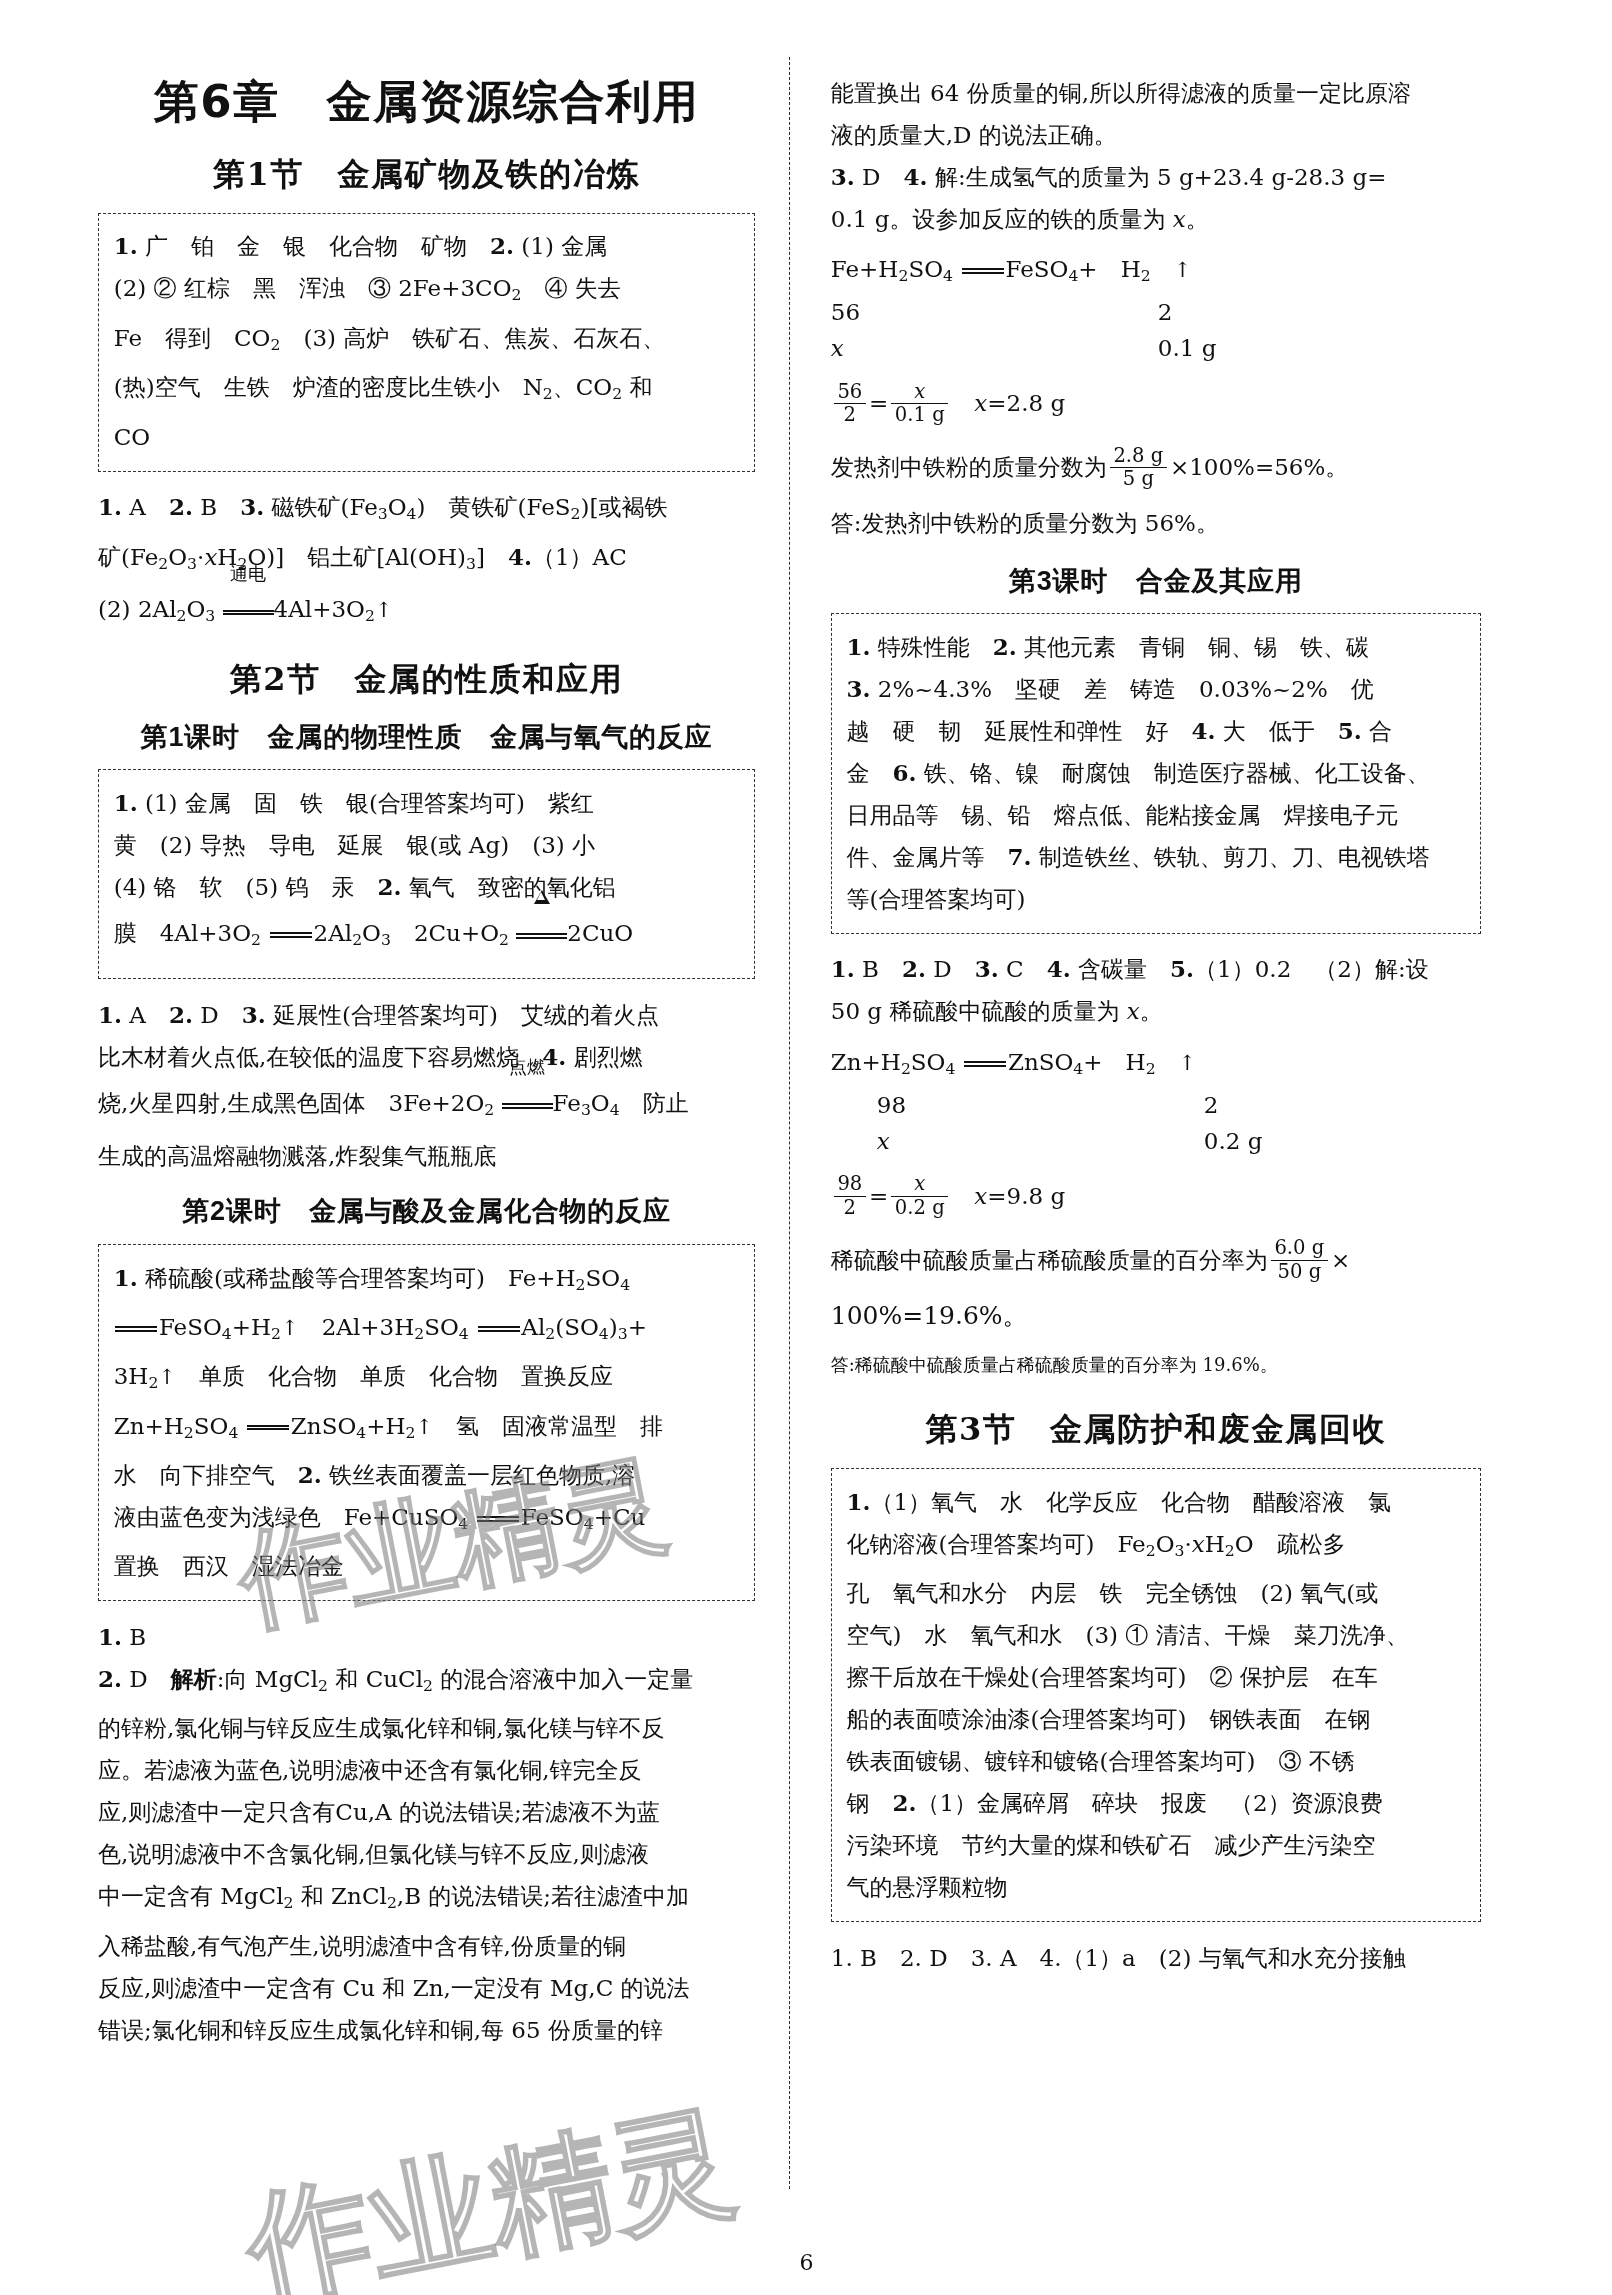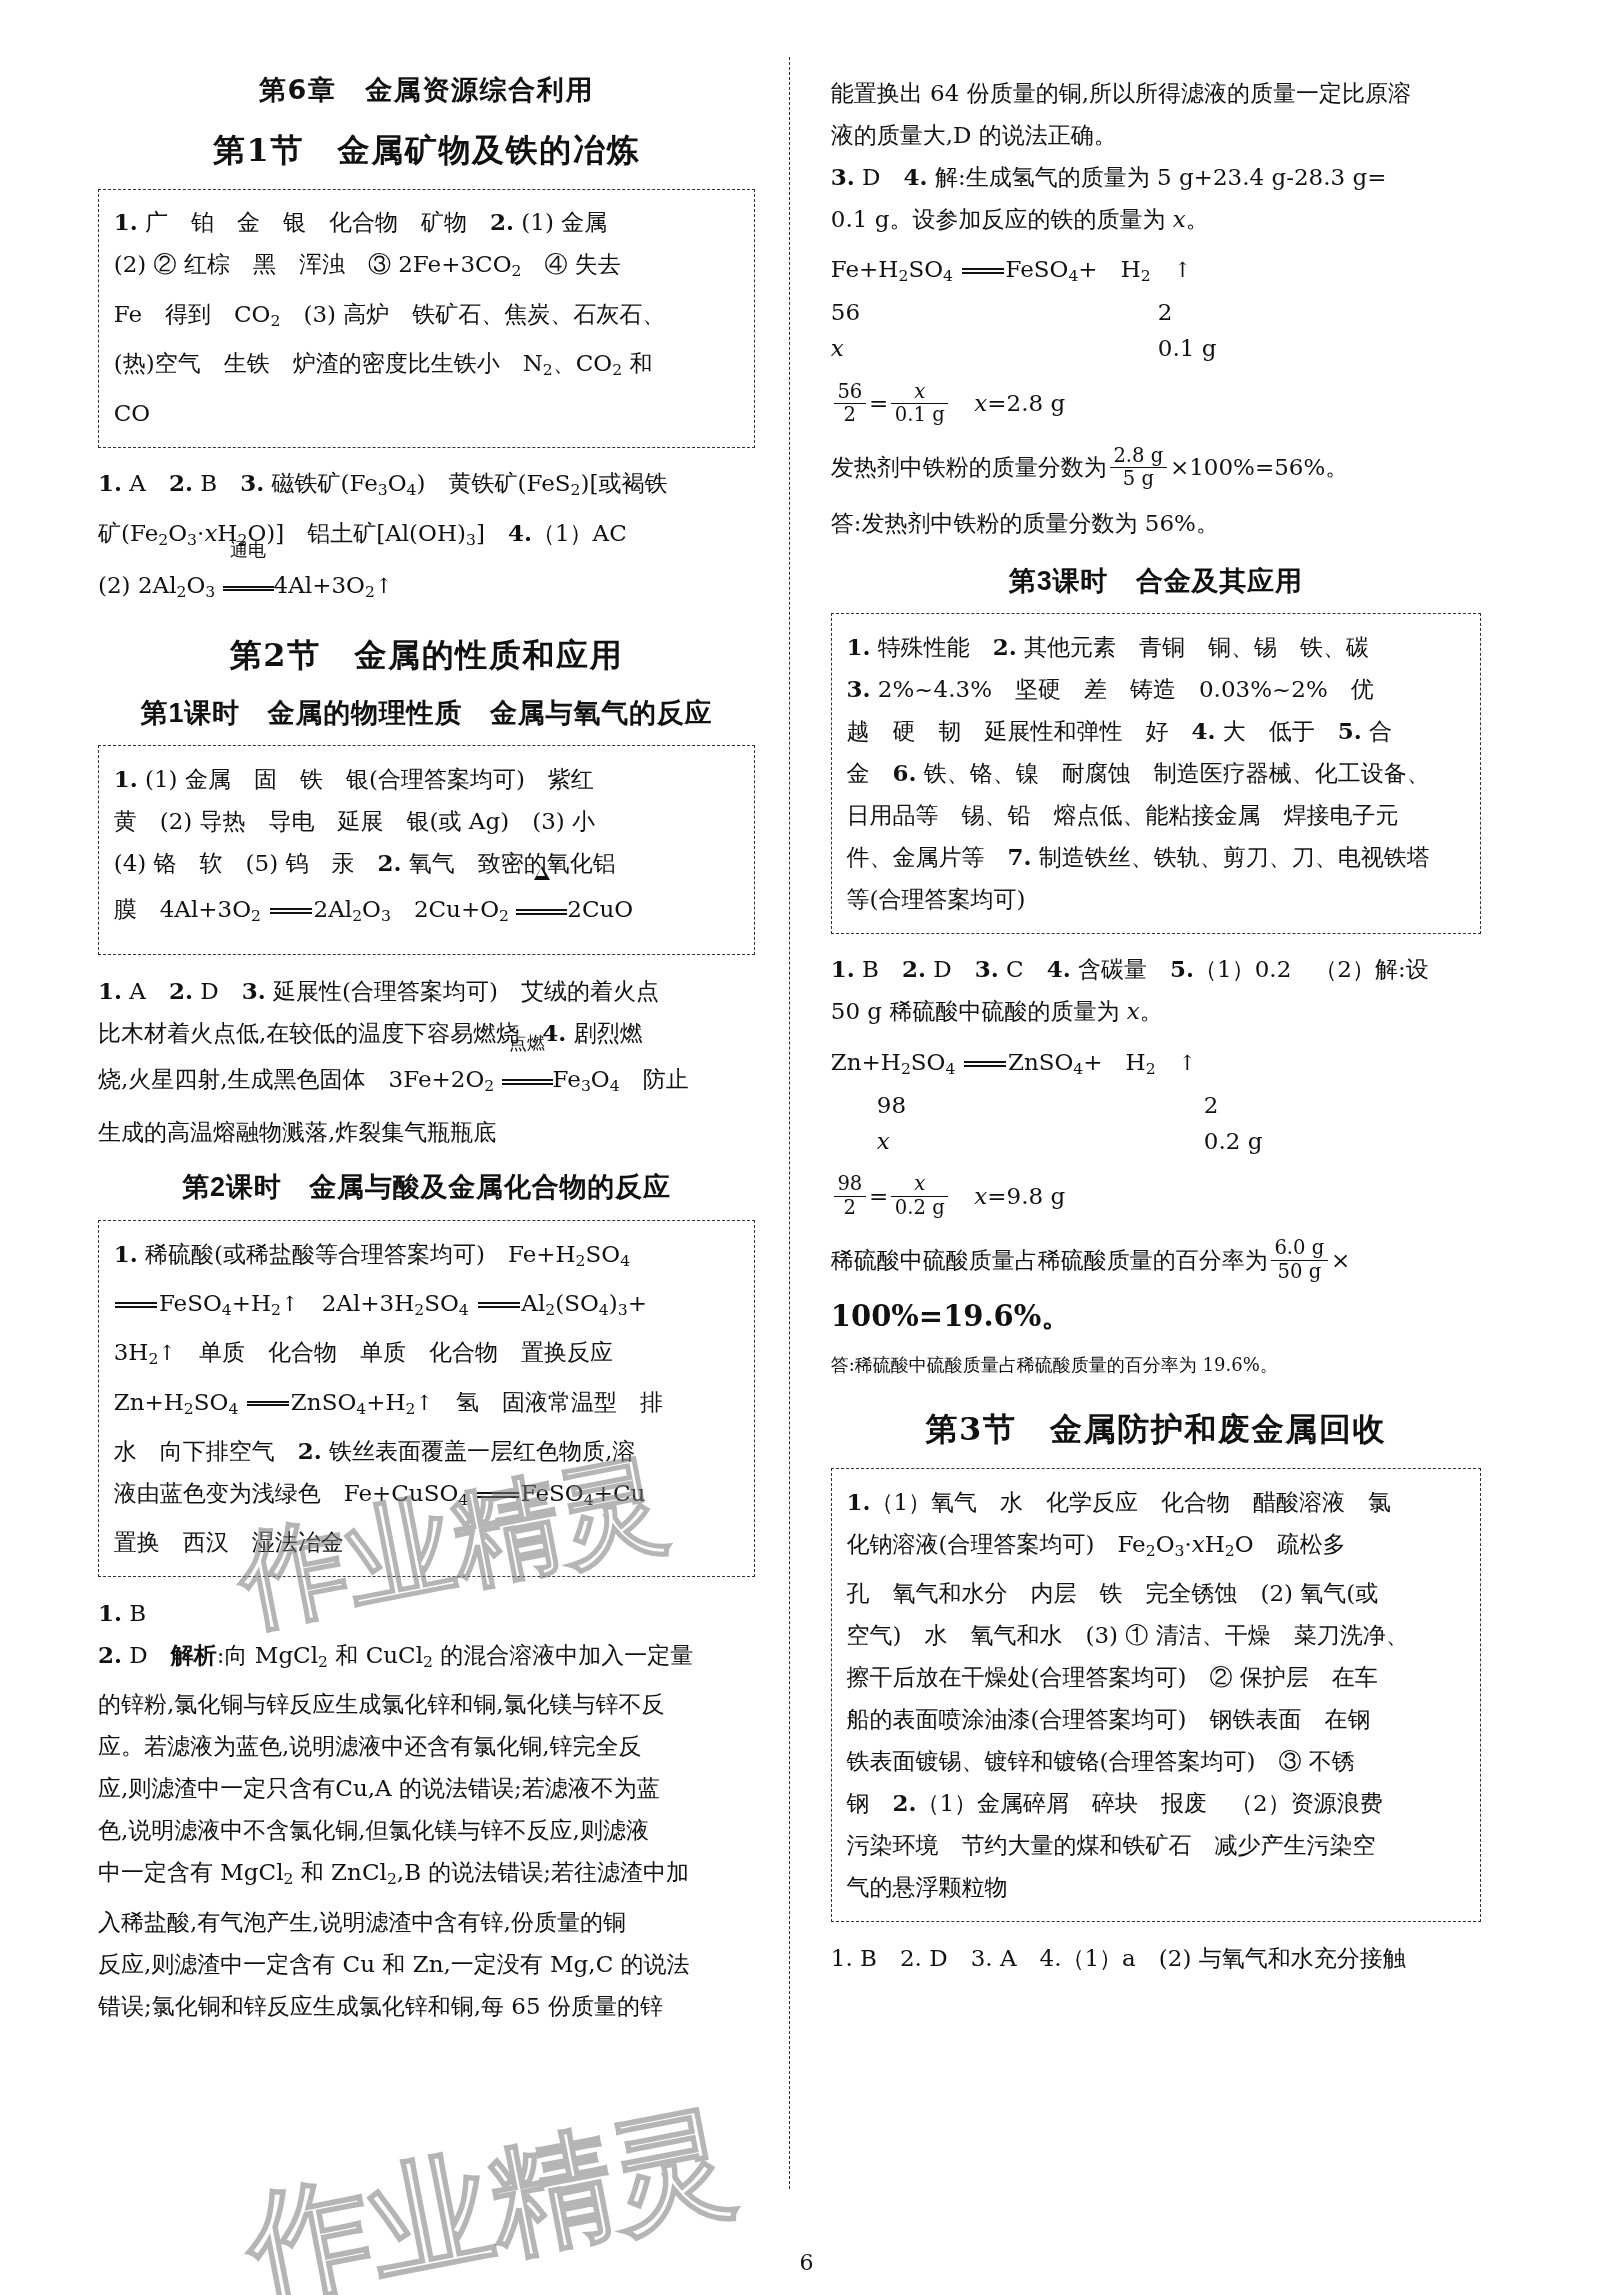--- a/index.html
+++ b/index.html
@@ -30,21 +30,21 @@
     width:0;
     border-left:1.6px dashed #2b2b2b;
     margin:0 4.9px;
     align-self:stretch;
   }
 
   
   h1.chapter{
     font-family:"DejaVu Sans","Liberation Sans",sans-serif;
     font-weight:bold;
-    font-size:27px;
+    font-size:45px;
     text-align:center;
     letter-spacing:1.6px;
     margin:14.7px 0 21px 0;
   }
   h2.section{
     font-family:"DejaVu Serif","Liberation Serif",serif;
     font-weight:bold;
     font-size:32px;
     text-align:center;
     letter-spacing:1.6px;
@@ -284,21 +284,21 @@
           </div>
       </div>
 
       <div class="ln" style="font-size:23px;line-height:64px;">
         <span class="frac"><span class="n">98</span><span class="d">2</span></span>=<span class="frac"><span class="n ital">x</span><span class="d">0.2 g</span></span>　<span class="ital">x</span>=9.8 g
       </div>
 
       <div class="ln" style="font-size:23px;line-height:65px;">
         稀硫酸中硫酸质量占稀硫酸质量的百分率为<span class="frac"><span class="n">6.0 g</span><span class="d">50 g</span></span>×
       </div>
-      <div class="ln" style="font-size:29px;line-height:46px;font-weight:bold;">100%=19.6%。</div>
+      <div class="ln" style="font-size:25px;line-height:46px;">100%=19.6%。</div>
 
       <div class="ln" style="font-size:18px;line-height:51px;">答:稀硫酸中硫酸质量占稀硫酸质量的百分率为 19.6%。</div>
 
       <h2 class="section">第3节　金属防护和废金属回收</h2>
 
       <div class="boxed">
         <div class="ln"><b class="num">1.</b>（1）氧气　水　化学反应　化合物　醋酸溶液　氯</div>
         <div class="ln">化钠溶液(合理答案均可)　Fe<sub>2</sub>O<sub>3</sub>·<span class="ital">x</span>H<sub>2</sub>O　疏松多</div>
         <div class="ln">孔　氧气和水分　内层　铁　完全锈蚀　(2) 氧气(或</div>
         <div class="ln">空气)　水　氧气和水　(3) ① 清洁、干燥　菜刀洗净、</div>

